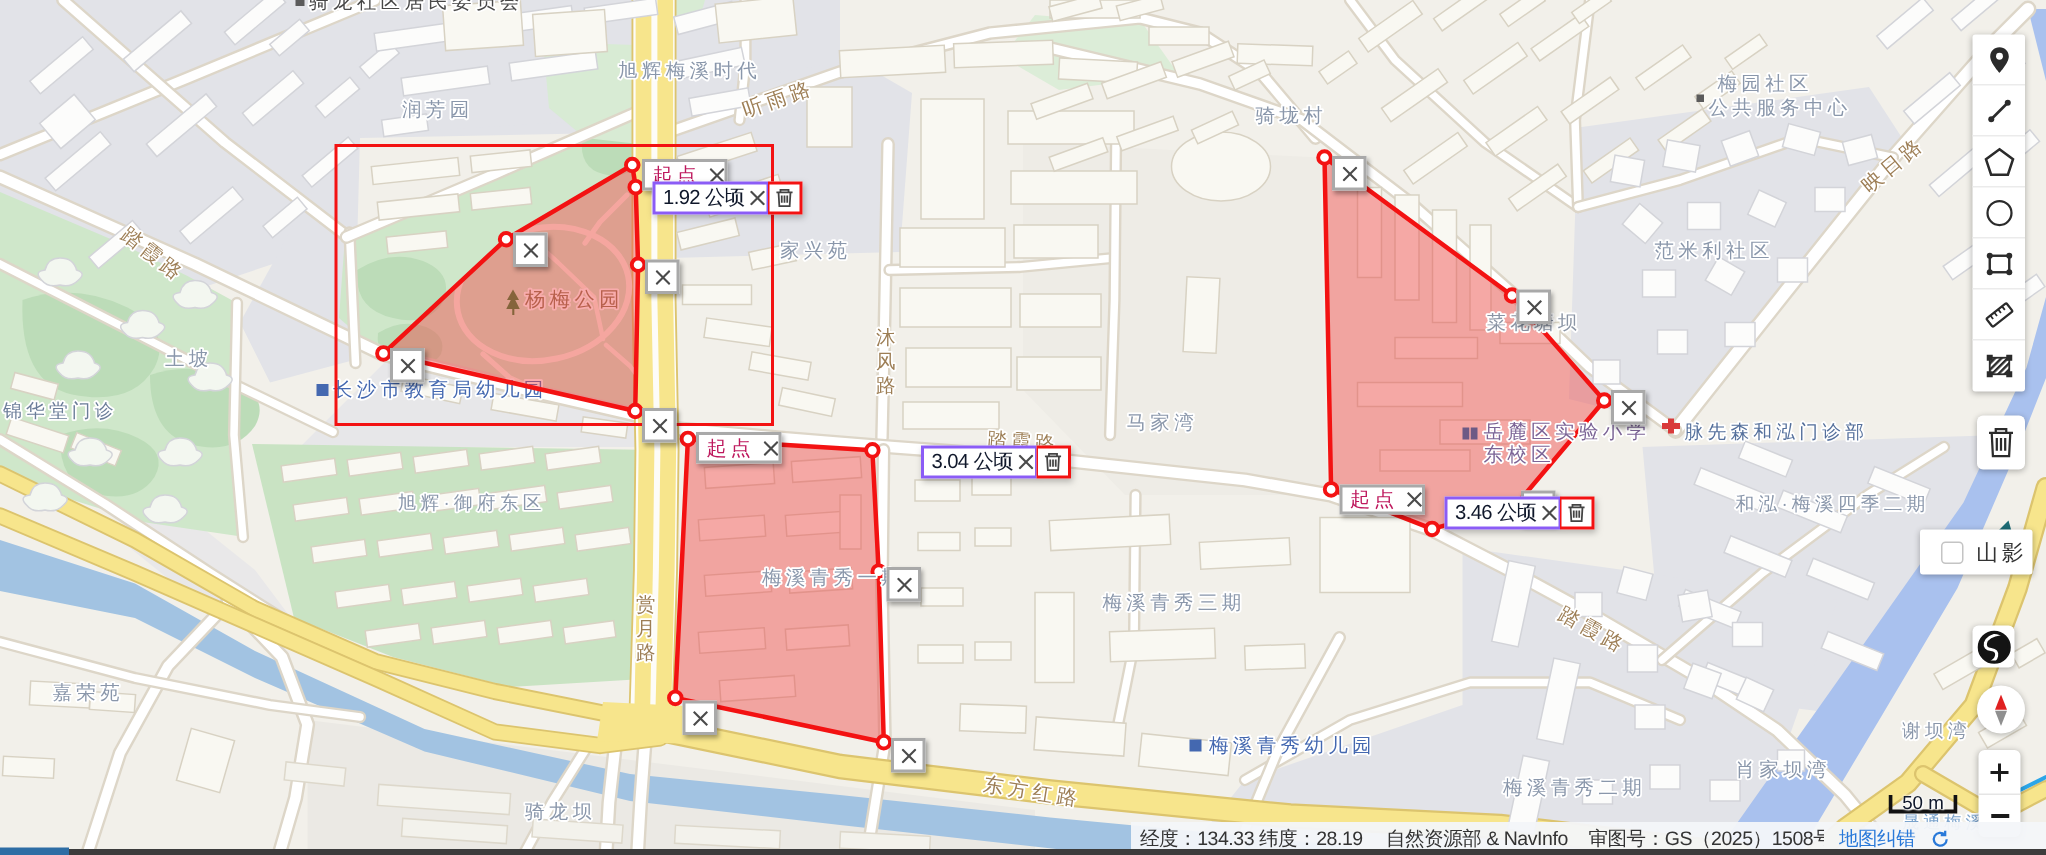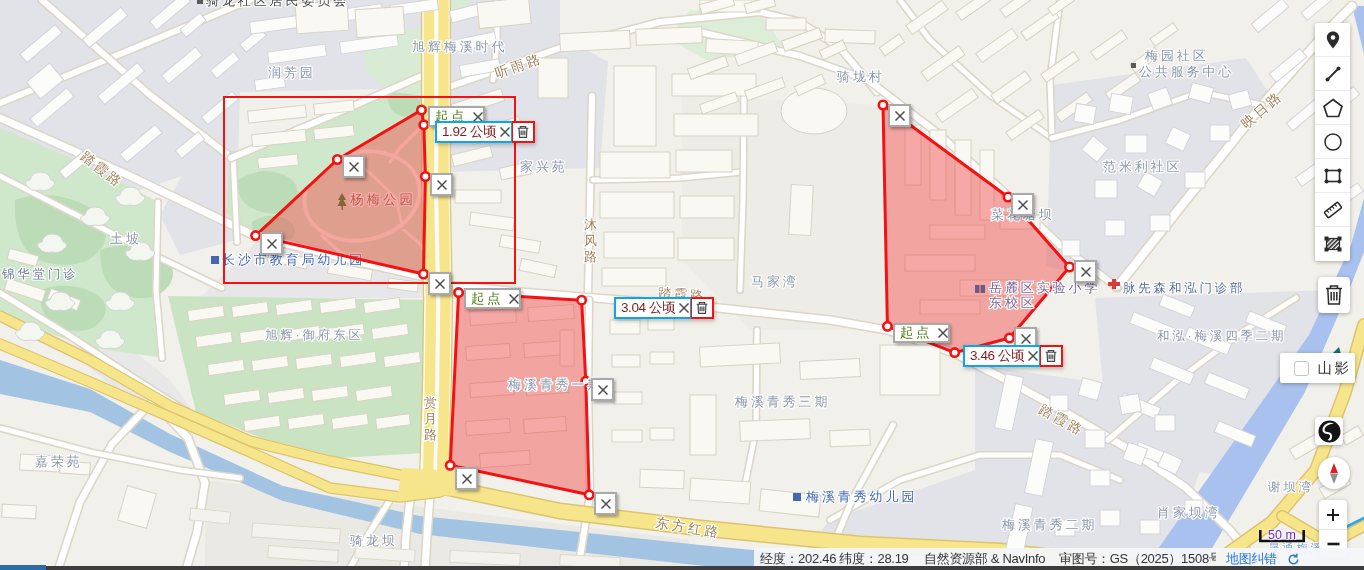--- a/index.html
+++ b/index.html
@@ -1,21 +1,21 @@
 <!DOCTYPE html>
 <html><head><meta charset="utf-8"><style>
 *{margin:0;padding:0;box-sizing:border-box}
 html,body{width:1364px;height:570px;overflow:hidden;font-family:"Liberation Sans",sans-serif;background:#f2f0ea}
 #app{position:relative;width:1080px;height:570px}
 #map{position:absolute;left:0;top:0}
 .xb{position:absolute;width:23px;height:23px;background:#fff;border:2px solid #a9a9a9;box-shadow:1.5px 2px 3px rgba(0,0,0,.35);display:flex;align-items:center;justify-content:center}
-.tag{position:absolute;height:21px;background:#fff;display:flex;align-items:center;font-size:13.5px;letter-spacing:-0.4px;color:#4d7c0f;box-shadow:1.5px 2px 3px rgba(0,0,0,.3);white-space:nowrap;overflow:hidden}
+.tag{position:absolute;height:21px;background:#fff;display:flex;align-items:center;font-size:13.5px;letter-spacing:-0.4px;color:#be185d;box-shadow:1.5px 2px 3px rgba(0,0,0,.3);white-space:nowrap;overflow:hidden}
 .tag.gray{border:2px solid #a9a9a9}
 .atag{position:absolute;display:flex;height:21.5px;filter:drop-shadow(1.5px 2px 2px rgba(0,0,0,.25))}
-.atag .am{background:#fff;border:2px solid #0ea5e9;height:21.5px;width:78px;display:flex;align-items:center;justify-content:space-between;font-size:13.5px;letter-spacing:-0.4px;color:#7f1d1d;padding:0 5px 0 5px;white-space:nowrap;overflow:hidden}
+.atag .am{background:#fff;border:2px solid #8b5cf6;height:21.5px;width:78px;display:flex;align-items:center;justify-content:space-between;font-size:13.5px;letter-spacing:-0.4px;color:#0f172a;padding:0 5px 0 5px;white-space:nowrap;overflow:hidden}
 .atag .ax{margin-left:4px;display:flex;align-items:center;flex:none}
 .atag .at{background:#fff;border:2px solid #f31212;border-left-width:1px;margin-left:-1px;height:21.5px;width:23px;display:flex;align-items:center;justify-content:center}
 .tool{position:absolute;left:1315px;width:35px;background:#fff;border-radius:2px;box-shadow:0 1px 4px rgba(0,0,0,.3)}
 .tool .ic{width:35px;height:34px;display:flex;align-items:center;justify-content:center;border-bottom:1px solid #ebebeb}
 .tool .ic:last-child{border-bottom:none}
 .btn{position:absolute;background:#fff;border-radius:4px;box-shadow:0 1px 4px rgba(0,0,0,.3);display:flex;align-items:center;justify-content:center}
 #bbar{position:absolute;left:754px;top:548px;width:610px;height:19px;background:rgba(243,246,249,.95)}
 .bt{position:absolute;top:550px;font-size:13px;color:#333;white-space:nowrap;overflow:hidden;letter-spacing:-0.3px}
 </style></head><body>
 <div id="app">
@@ -684,21 +684,21 @@
 <div class="tag gray" style="left:893px;top:323px;width:57px;height:20px">
       <span style="margin-left:5px;letter-spacing:2.5px">起点</span>
       <span style="margin-left:6px;display:flex">
         <svg width="10" height="10" viewBox="0 0 10 10">
           <line x1="0.5" y1="0.5" x2="9.5" y2="9.5" stroke="#4a4a4a" stroke-width="1.4"></line>
           <line x1="9.5" y1="0.5" x2="0.5" y2="9.5" stroke="#4a4a4a" stroke-width="1.4"></line>
         </svg>
       </span>
     </div>
 
-<div class="atag" style="left:963px;top:345px">
+<div class="atag" style="left:963px;top:331px">
       <div class="am">3.46 公顷<span class="ax">
           <svg width="10" height="10" viewBox="0 0 10 10">
             <line x1="0.5" y1="0.5" x2="9.5" y2="9.5" stroke="#4a4a4a" stroke-width="1.4"></line>
             <line x1="9.5" y1="0.5" x2="0.5" y2="9.5" stroke="#4a4a4a" stroke-width="1.4"></line>
           </svg>
         </span></div>
       <div class="at">
         <svg width="14" height="14" viewBox="0 0 13 13">
           <path d="M1.5,3 h10 M4,3 V1.5 h5 V3 M2.8,3 l0.5,8.5 h6.4 L10.2,3 M4.8,5 v4.5 M6.5,5 v4.5 M8.2,5 v4.5" stroke="#444" stroke-width="1.1" fill="none"></path>
         </svg>
@@ -807,24 +807,24 @@
 <div style="height:28px;width:100%;display:flex;align-items:center;justify-content:center">
         <svg width="13" height="4" viewBox="0 0 13 4">
           <path d="M0.5,2 h12" stroke="#1a1a1a" stroke-width="2.6"></path>
         </svg>
       </div>
 </div>
 
 <svg style="position:absolute;left:1259px;top:529px" width="46" height="14" viewBox="0 0 46 14">
       <path d="M1.3,1 V12 H44.7 V1" stroke="#111" stroke-width="2.6" fill="none"></path>
     </svg>
-<div style="position:absolute;left:1259px;top:528px;width:46px;text-align:center;font-size:12.5px;color:#6d28d9;text-shadow:0 0 2px #fff,0 0 2px #fff,1px 1px 1px #fff">50 m</div>
+<div style="position:absolute;left:1259px;top:528px;width:46px;text-align:center;font-size:12.5px;color:#0f172a;text-shadow:0 0 2px #fff,0 0 2px #fff,1px 1px 1px #fff">50 m</div>
 
 <div id="bbar"></div>
-<div class="bt" style="left:760px;width:150px">经度：202.46 纬度：28.19</div>
+<div class="bt" style="left:760px;width:150px">经度：134.33 纬度：28.19</div>
 <div class="bt" style="left:924px;width:124px">自然资源部 &amp; NavInfo</div>
 <div class="bt" style="left:1059px;width:157px">审图号：GS（2025）1508号</div>
 <div class="bt" style="left:1226px;width:56px;color:#2979d9">地图纠错</div>
 <svg class="bt" style="left:1287px;top:553px" width="13" height="13" viewBox="0 0 13 13">
       <path d="M10.8,6.5 a4.3,4.3 0 1 1 -1.3,-3.1 M9.8,0.8 v3 h-3" stroke="#2979d9" stroke-width="1.5" fill="none"></path>
     </svg>
 
 <div style="position:absolute;left:0;top:566px;width:1364px;height:4px;background:#3c3c3c"></div>
 
 <div style="position:absolute;left:0;top:565px;width:46px;height:5px;background:#2e6da4"></div>

